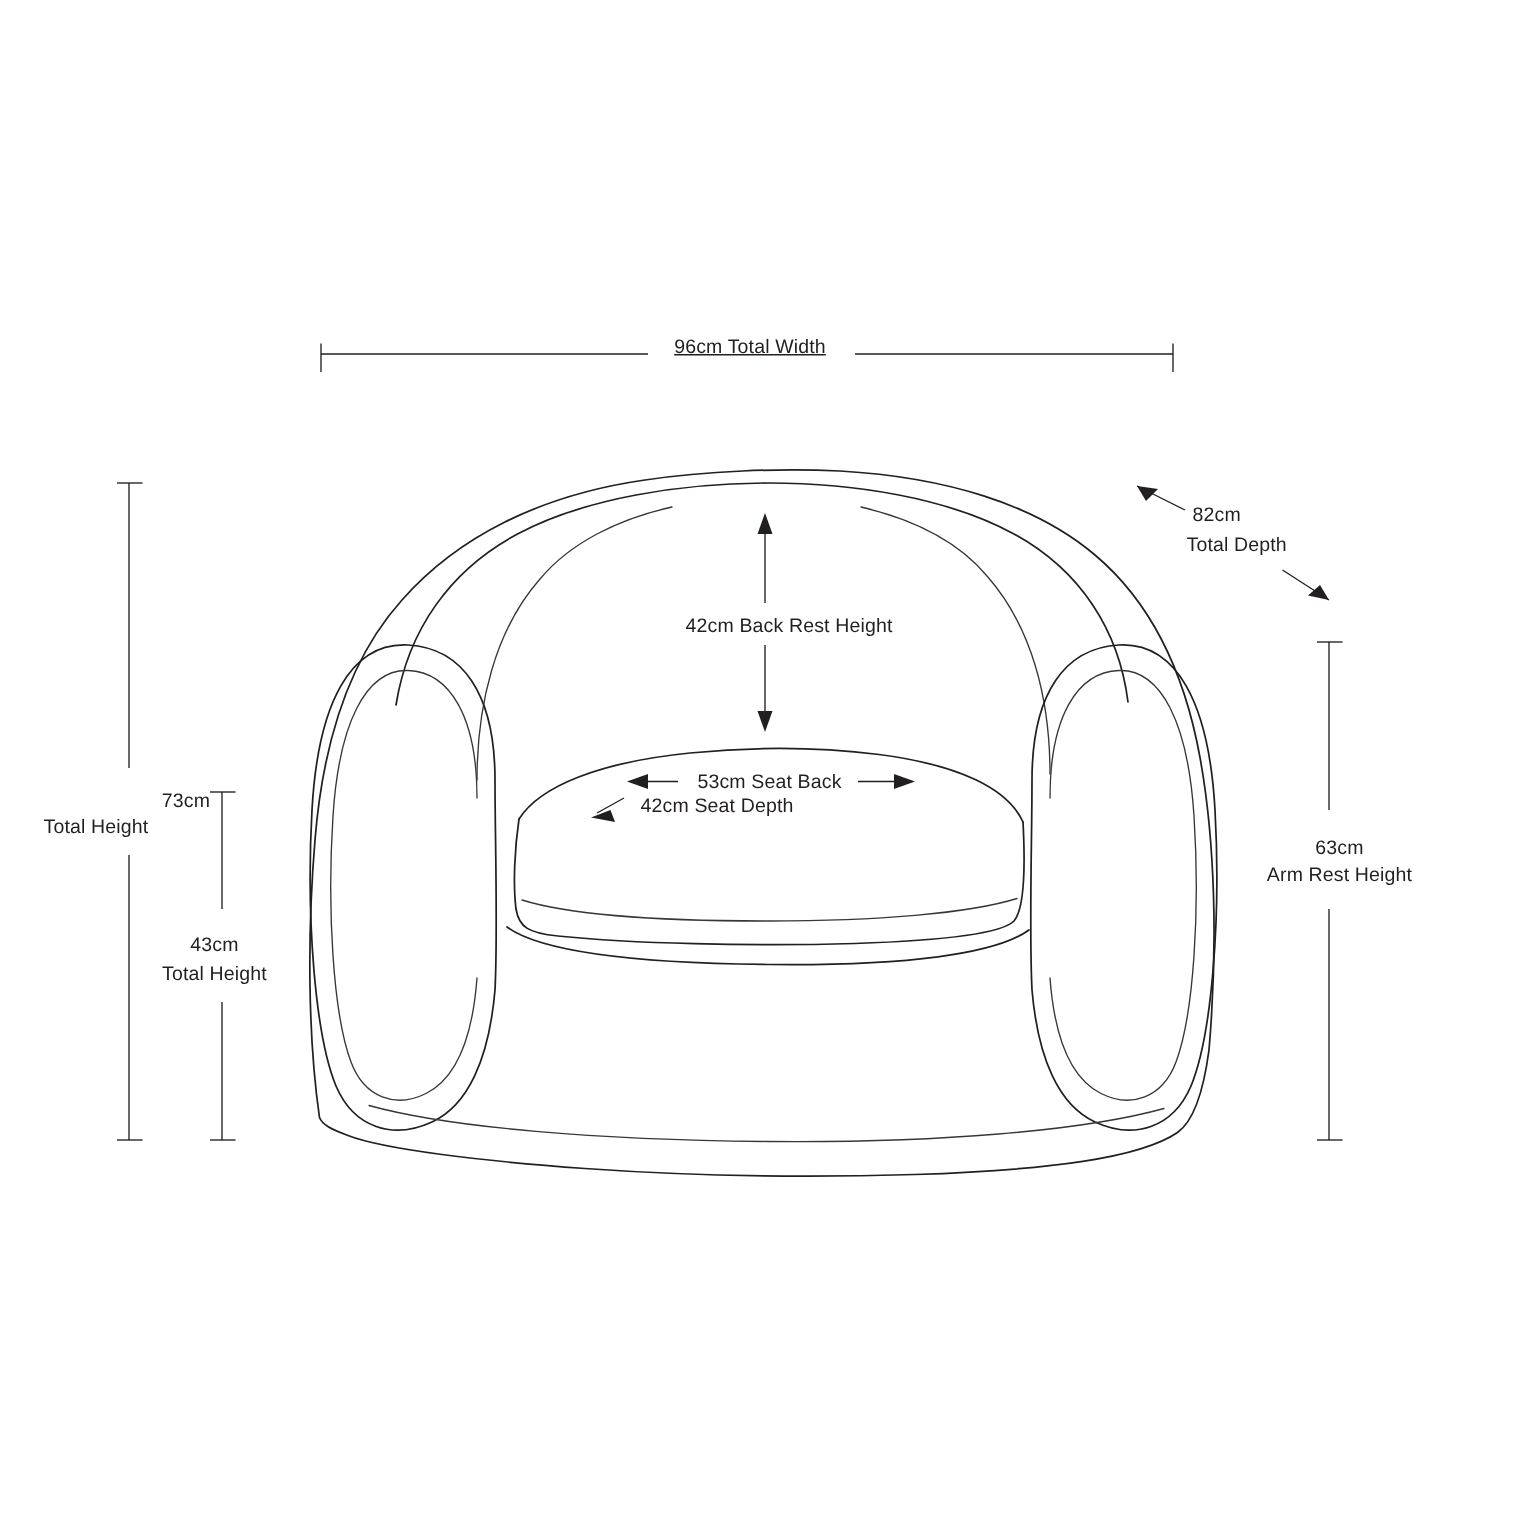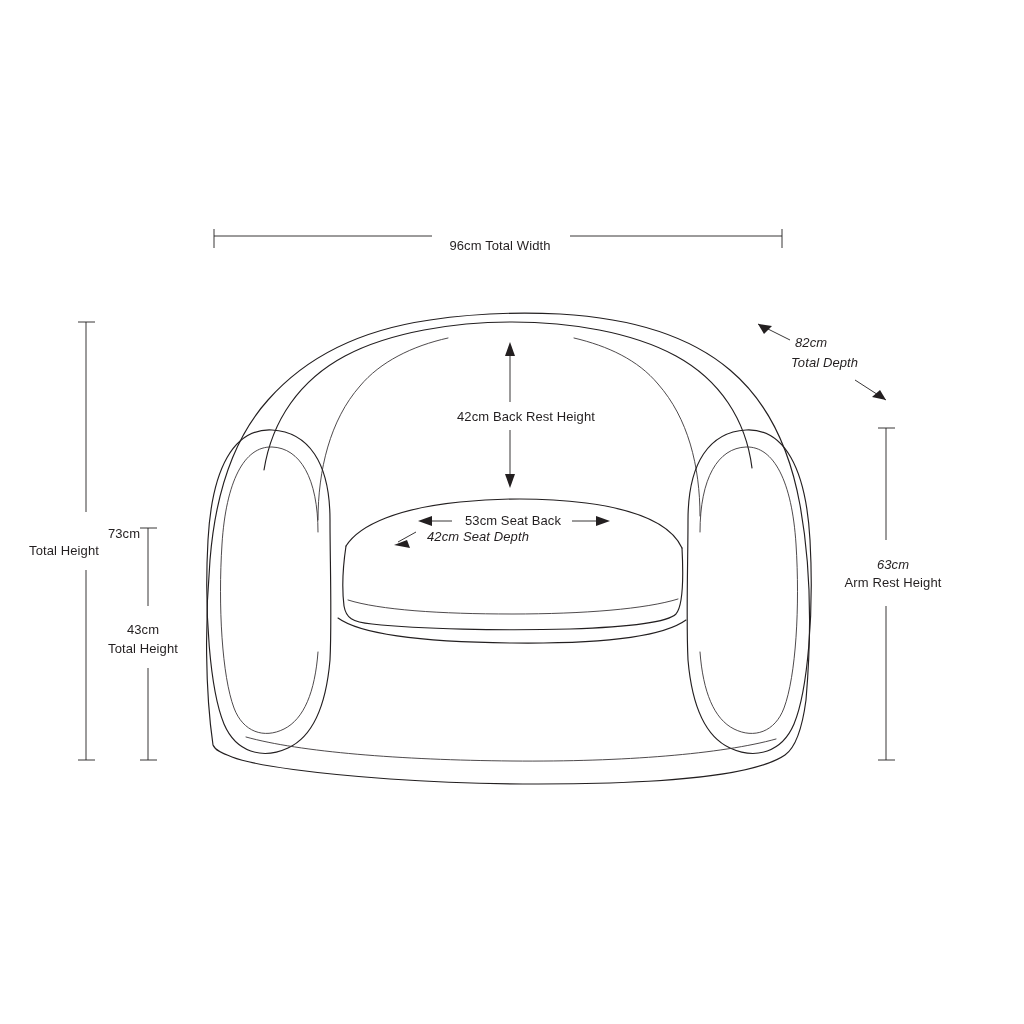--- a/index.html
+++ b/index.html
@@ -34,21 +34,20 @@
     color: #231f20;
     white-space: pre;
     letter-spacing: 0.1px;
   }
   .dim-label.center {
     text-align: center;
     transform: translateX(-50%);
   }
   .dim-label.left {
     text-align: right;
-    font-style: italic;
   }
   .chair-stroke {
     fill: none;
     stroke: #231f20;
     stroke-width: 1.15;
     stroke-linecap: round;
     stroke-linejoin: round;
   }
   .chair-stroke-thin {
     fill: none;
@@ -222,33 +221,33 @@
       <polygon class="dim-arrow" points="610,521 596,516 596,526"></polygon>
     </g>
 
     <g>
       <path class="dim-line" d="M 398 542 L 416 532"></path>
       <polygon class="dim-arrow" points="394,545 407,540 410,548"></polygon>
     </g>
 
   </svg>
 
-  <div class="dim-label center" style="left:500px; top:238px;">96cm Total Width</div>
+  <div class="dim-label center" style="left:500px; top:223px;text-decoration:underline;">96cm Total Width</div>
 
   <div class="dim-label left" style="left:795px; top:335px;">82cm</div>
   <div class="dim-label left" style="left:791px; top:355px;">Total Depth</div>
 
   <div class="dim-label center" style="left:80px; top:526px;margin-left:44px;">73cm</div>
   <div class="dim-label center" style="left:64px; top:543px;">Total Height</div>
 
   <div class="dim-label center" style="left:143px; top:622px;">43cm</div>
   <div class="dim-label center" style="left:143px; top:641px;">Total Height</div>
 
   <div class="dim-label center" style="left:512px; top:409px;margin-left:14px;">42cm Back Rest Height</div>
 
   <div class="dim-label center" style="left:513px; top:513px;">53cm Seat Back</div>
 
-  <div class="dim-label center" style="left:478px; top:529px;font-style:italic;">42cm Seat Depth</div>
-
-  <div class="dim-label center" style="left:893px; top:557px;font-style:italic;">63cm</div>
+  <div class="dim-label center" style="left:478px; top:529px;">42cm Seat Depth</div>
+
+  <div class="dim-label center" style="left:893px; top:557px;">63cm</div>
   <div class="dim-label center" style="left:893px; top:575px;">Arm Rest Height</div>
 
 </div>
 
 </body></html>

